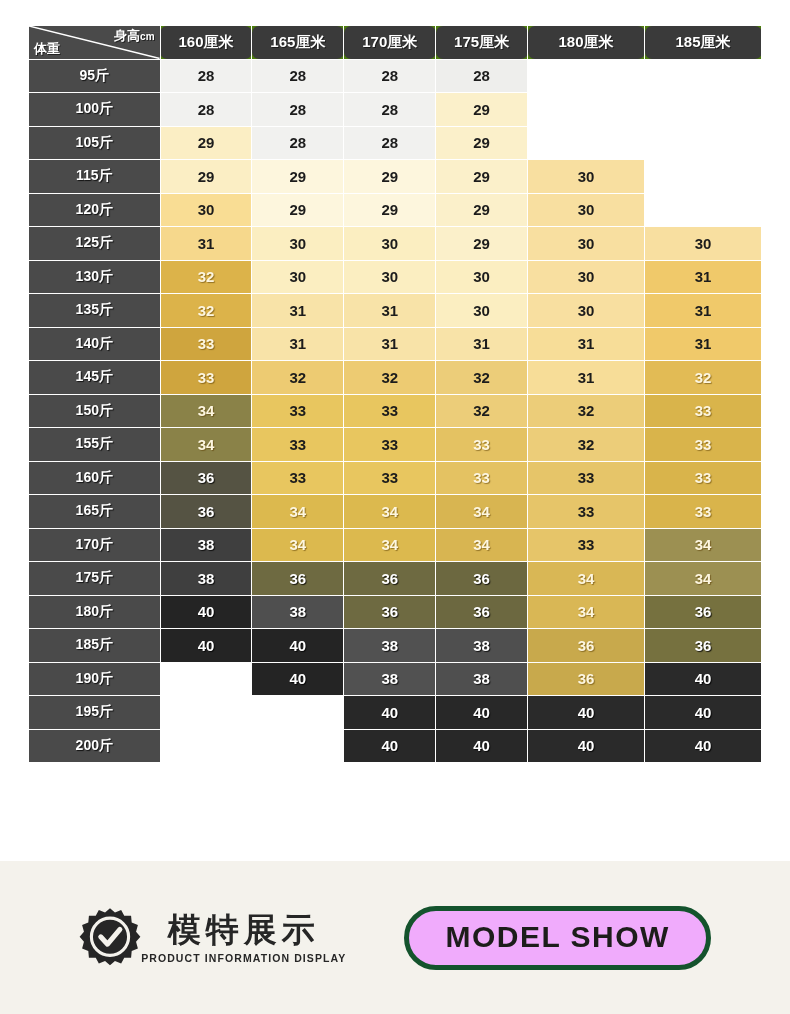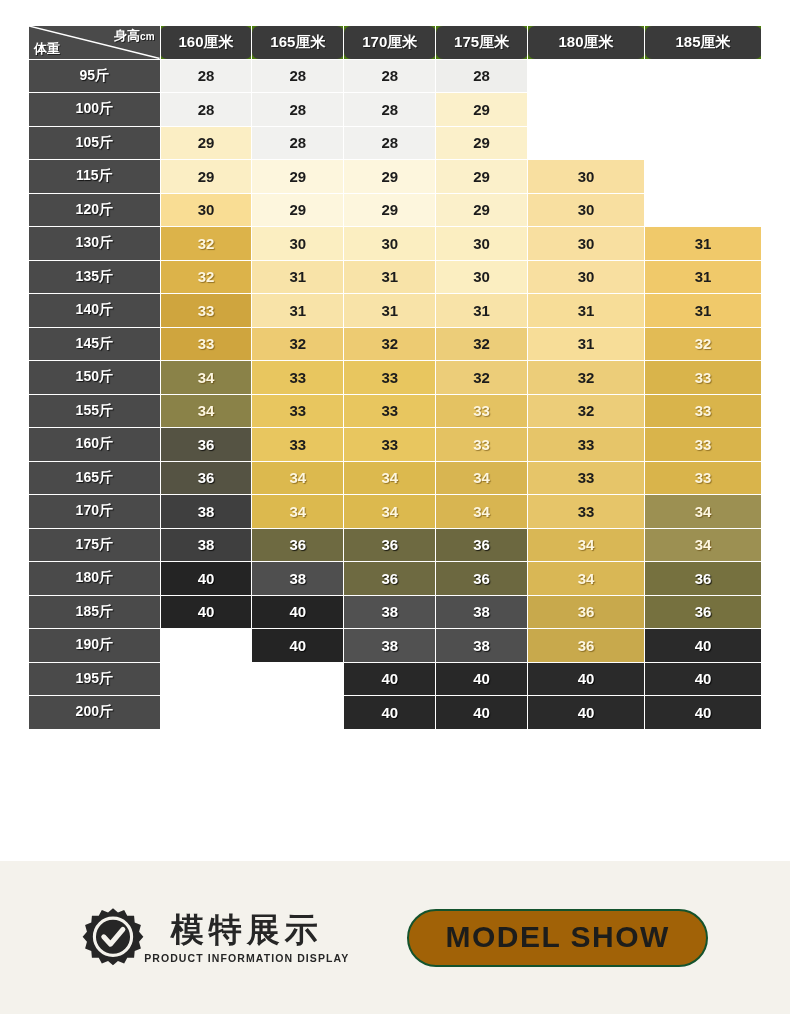--- a/index.html
+++ b/index.html
@@ -141,22 +141,22 @@
   }
   .brand-en {
     font-size: 10.5px;
     font-weight: bold;
     color: #262626;
     letter-spacing: 1.1px;
     line-height: 14px;
     margin-top: 2px;
   }
   .pill {
-    border: 2px solid #14532d;
-    background: #a16207;
+    border: 5px solid #14532d;
+    background: #f0abfc;
     border-radius: 40px;
     padding: 9px 36px 11px 36px;
     font-size: 30px;
     font-weight: bold;
     color: #1d1d1b;
     letter-spacing: 1.5px;
     line-height: 34px;
     white-space: nowrap;
   }
 </style>
@@ -233,20 +233,29 @@
           <tr>
             <td class="wcell">120斤</td>
             <td class="v " style="background: rgb(249, 221, 148);">30</td>
             <td class="v " style="background: rgb(253, 246, 221);">29</td>
             <td class="v " style="background: rgb(253, 246, 221);">29</td>
             <td class="v " style="background: rgb(251, 240, 202);">29</td>
             <td class="v " style="background: rgb(248, 223, 160);">30</td>
             <td class="empty"></td>
           </tr>
           <tr>
+            <td class="wcell">125斤</td>
+            <td class="v " style="background: rgb(246, 216, 140);">31</td>
+            <td class="v " style="background: rgb(251, 238, 193);">30</td>
+            <td class="v " style="background: rgb(251, 238, 193);">30</td>
+            <td class="v " style="background: rgb(251, 240, 202);">29</td>
+            <td class="v " style="background: rgb(248, 223, 160);">30</td>
+            <td class="v " style="background: rgb(248, 223, 160);">30</td>
+          </tr>
+          <tr>
             <td class="wcell">130斤</td>
             <td class="v lite" style="background: rgb(220, 179, 74);">32</td>
             <td class="v " style="background: rgb(251, 238, 193);">30</td>
             <td class="v " style="background: rgb(251, 238, 193);">30</td>
             <td class="v " style="background: rgb(251, 238, 193);">30</td>
             <td class="v " style="background: rgb(248, 223, 160);">30</td>
             <td class="v " style="background: rgb(240, 201, 106);">31</td>
           </tr>
           <tr>
             <td class="wcell">135斤</td>

